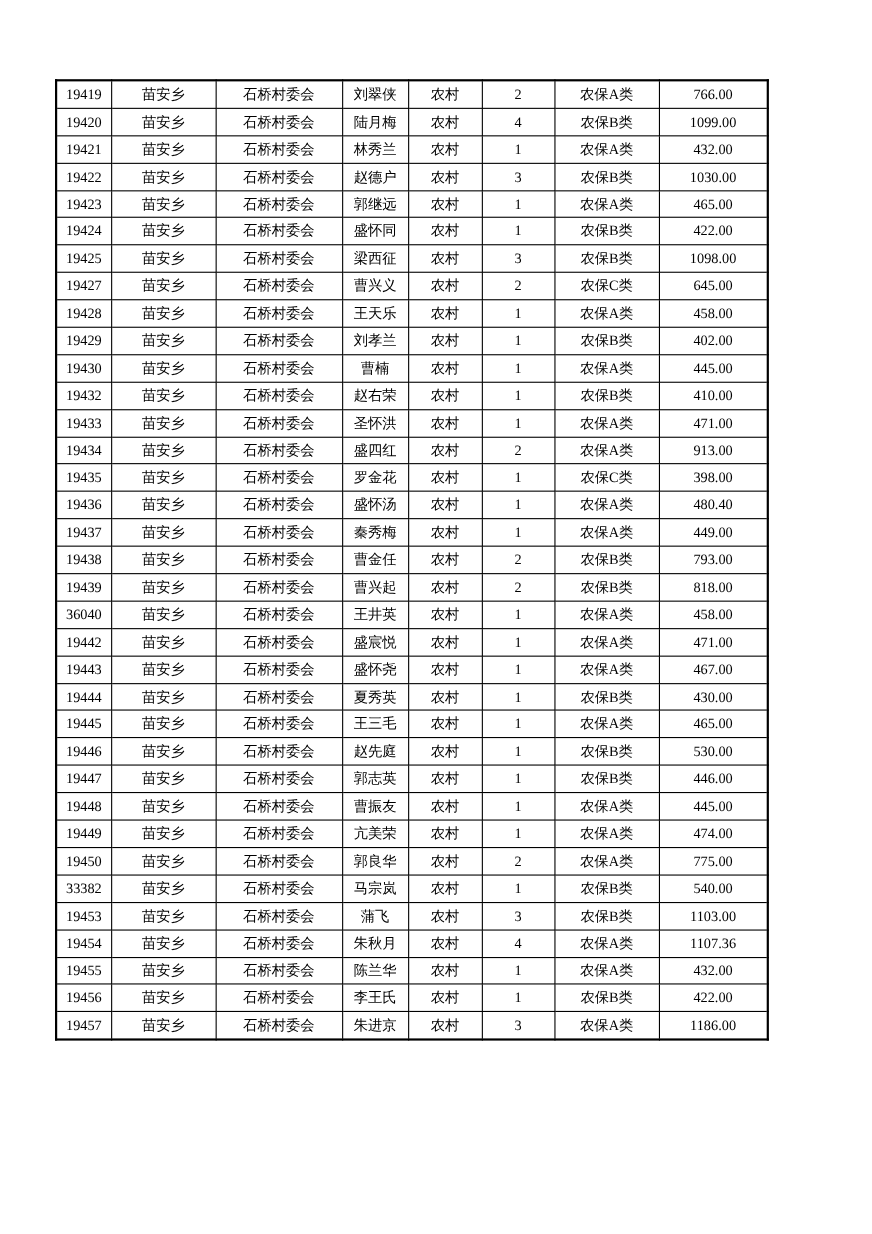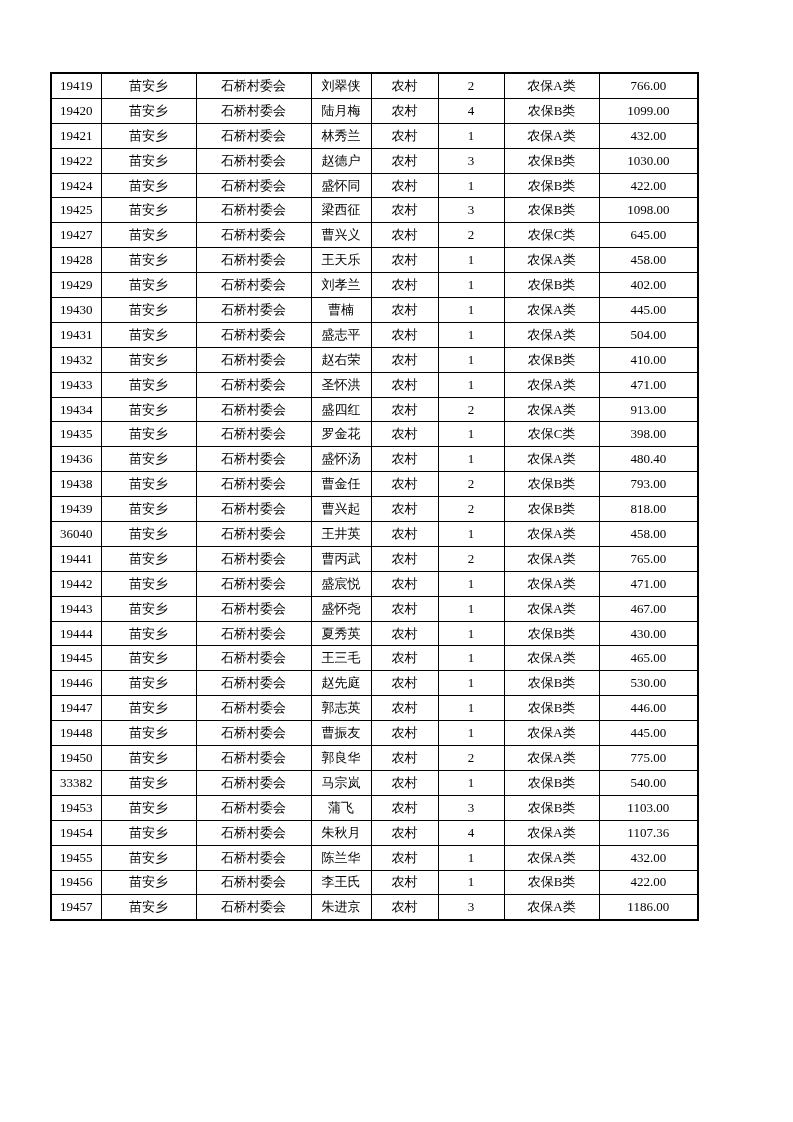--- a/index.html
+++ b/index.html
@@ -87,20 +87,30 @@
           <td>19422</td>
           <td>苗安乡</td>
           <td>石桥村委会</td>
           <td>赵德户</td>
           <td>农村</td>
           <td>3</td>
           <td>农保B类</td>
           <td>1030.00</td>
         </tr>
         <tr>
+          <td>19423</td>
+          <td>苗安乡</td>
+          <td>石桥村委会</td>
+          <td>郭继远</td>
+          <td>农村</td>
+          <td>1</td>
+          <td>农保A类</td>
+          <td>465.00</td>
+        </tr>
+        <tr>
           <td>19424</td>
           <td>苗安乡</td>
           <td>石桥村委会</td>
           <td>盛怀同</td>
           <td>农村</td>
           <td>1</td>
           <td>农保B类</td>
           <td>422.00</td>
         </tr>
         <tr>
@@ -147,30 +157,20 @@
           <td>19430</td>
           <td>苗安乡</td>
           <td>石桥村委会</td>
           <td>曹楠</td>
           <td>农村</td>
           <td>1</td>
           <td>农保A类</td>
           <td>445.00</td>
         </tr>
         <tr>
-          <td>19431</td>
-          <td>苗安乡</td>
-          <td>石桥村委会</td>
-          <td>盛志平</td>
-          <td>农村</td>
-          <td>1</td>
-          <td>农保A类</td>
-          <td>504.00</td>
-        </tr>
-        <tr>
           <td>19432</td>
           <td>苗安乡</td>
           <td>石桥村委会</td>
           <td>赵右荣</td>
           <td>农村</td>
           <td>1</td>
           <td>农保B类</td>
           <td>410.00</td>
         </tr>
         <tr>
@@ -207,20 +207,30 @@
           <td>19436</td>
           <td>苗安乡</td>
           <td>石桥村委会</td>
           <td>盛怀汤</td>
           <td>农村</td>
           <td>1</td>
           <td>农保A类</td>
           <td>480.40</td>
         </tr>
         <tr>
+          <td>19437</td>
+          <td>苗安乡</td>
+          <td>石桥村委会</td>
+          <td>秦秀梅</td>
+          <td>农村</td>
+          <td>1</td>
+          <td>农保A类</td>
+          <td>449.00</td>
+        </tr>
+        <tr>
           <td>19438</td>
           <td>苗安乡</td>
           <td>石桥村委会</td>
           <td>曹金任</td>
           <td>农村</td>
           <td>2</td>
           <td>农保B类</td>
           <td>793.00</td>
         </tr>
         <tr>
@@ -237,30 +247,20 @@
           <td>36040</td>
           <td>苗安乡</td>
           <td>石桥村委会</td>
           <td>王井英</td>
           <td>农村</td>
           <td>1</td>
           <td>农保A类</td>
           <td>458.00</td>
         </tr>
         <tr>
-          <td>19441</td>
-          <td>苗安乡</td>
-          <td>石桥村委会</td>
-          <td>曹丙武</td>
-          <td>农村</td>
-          <td>2</td>
-          <td>农保A类</td>
-          <td>765.00</td>
-        </tr>
-        <tr>
           <td>19442</td>
           <td>苗安乡</td>
           <td>石桥村委会</td>
           <td>盛宸悦</td>
           <td>农村</td>
           <td>1</td>
           <td>农保A类</td>
           <td>471.00</td>
         </tr>
         <tr>
@@ -315,20 +315,30 @@
         </tr>
         <tr>
           <td>19448</td>
           <td>苗安乡</td>
           <td>石桥村委会</td>
           <td>曹振友</td>
           <td>农村</td>
           <td>1</td>
           <td>农保A类</td>
           <td>445.00</td>
+        </tr>
+        <tr>
+          <td>19449</td>
+          <td>苗安乡</td>
+          <td>石桥村委会</td>
+          <td>亢美荣</td>
+          <td>农村</td>
+          <td>1</td>
+          <td>农保A类</td>
+          <td>474.00</td>
         </tr>
         <tr>
           <td>19450</td>
           <td>苗安乡</td>
           <td>石桥村委会</td>
           <td>郭良华</td>
           <td>农村</td>
           <td>2</td>
           <td>农保A类</td>
           <td>775.00</td>

